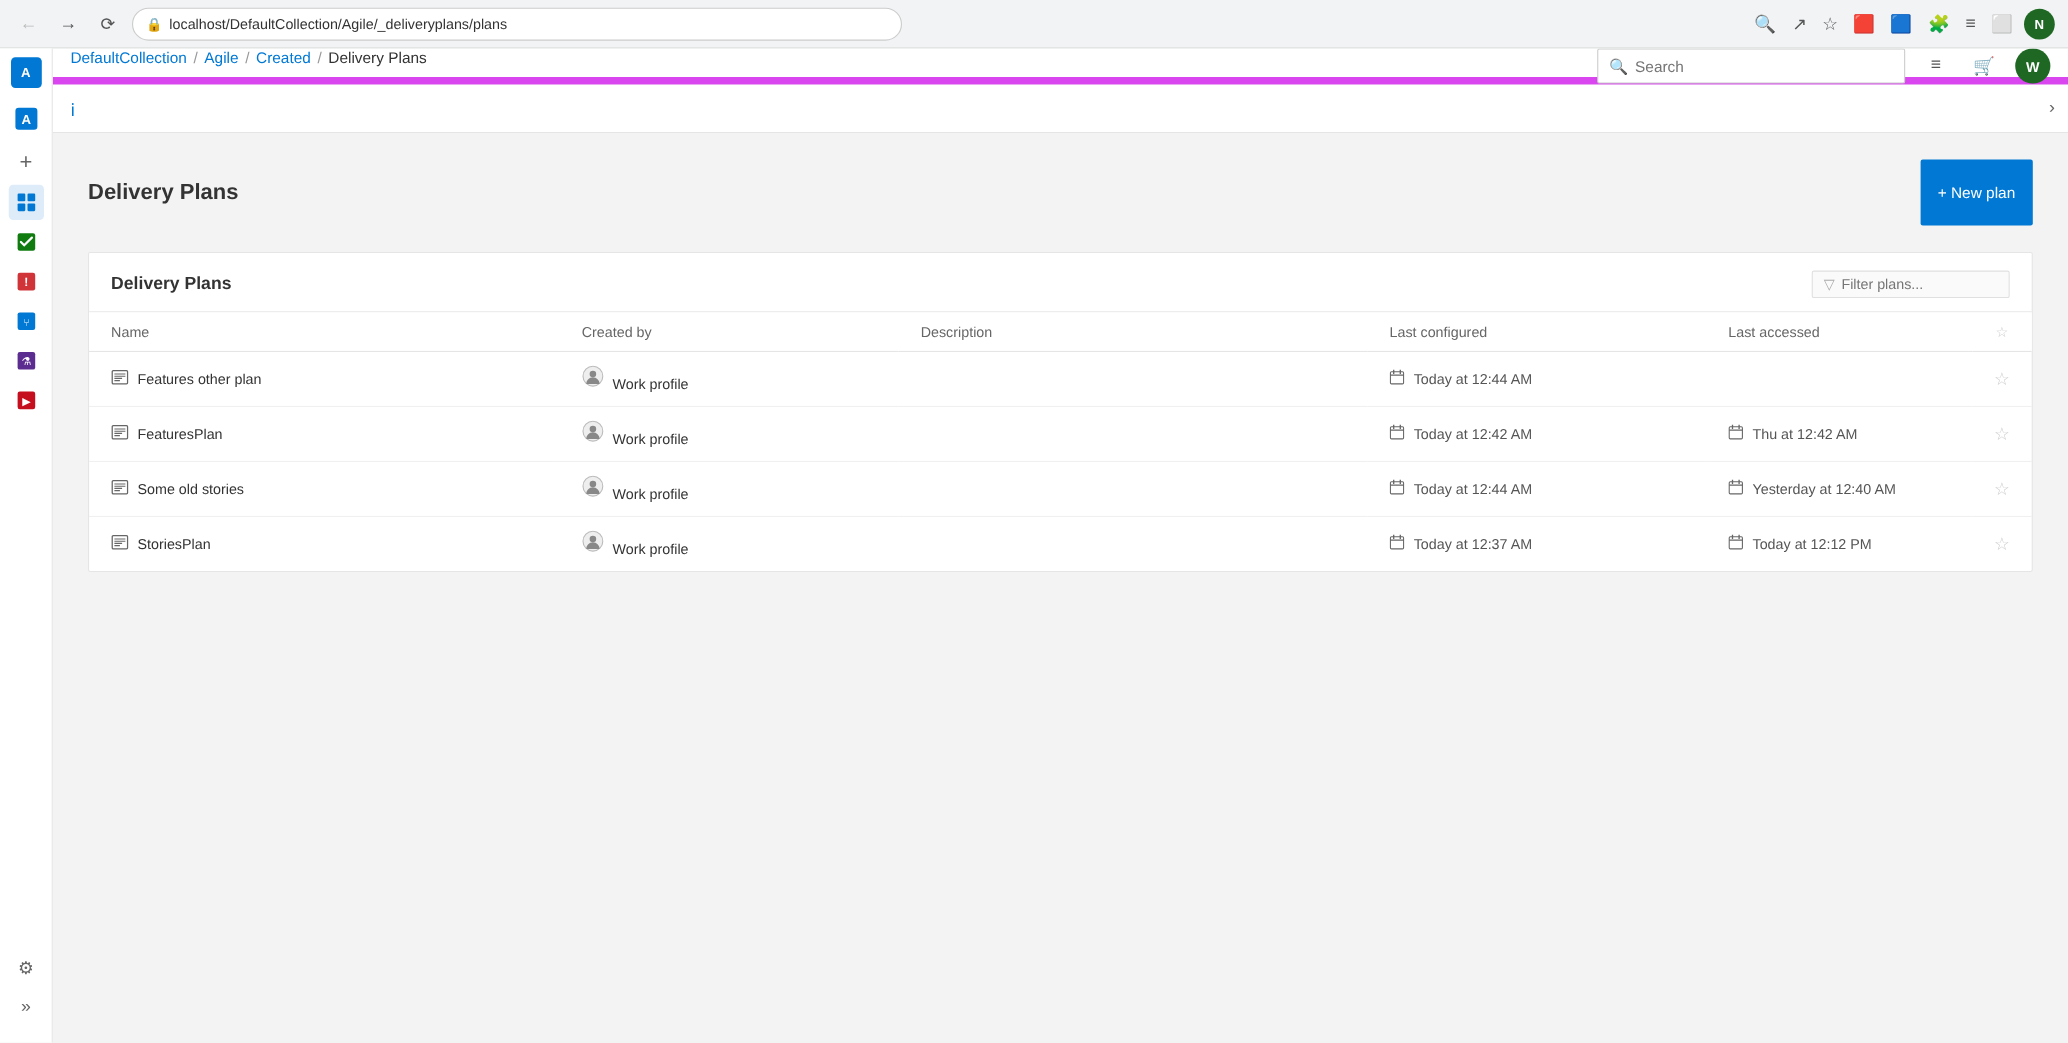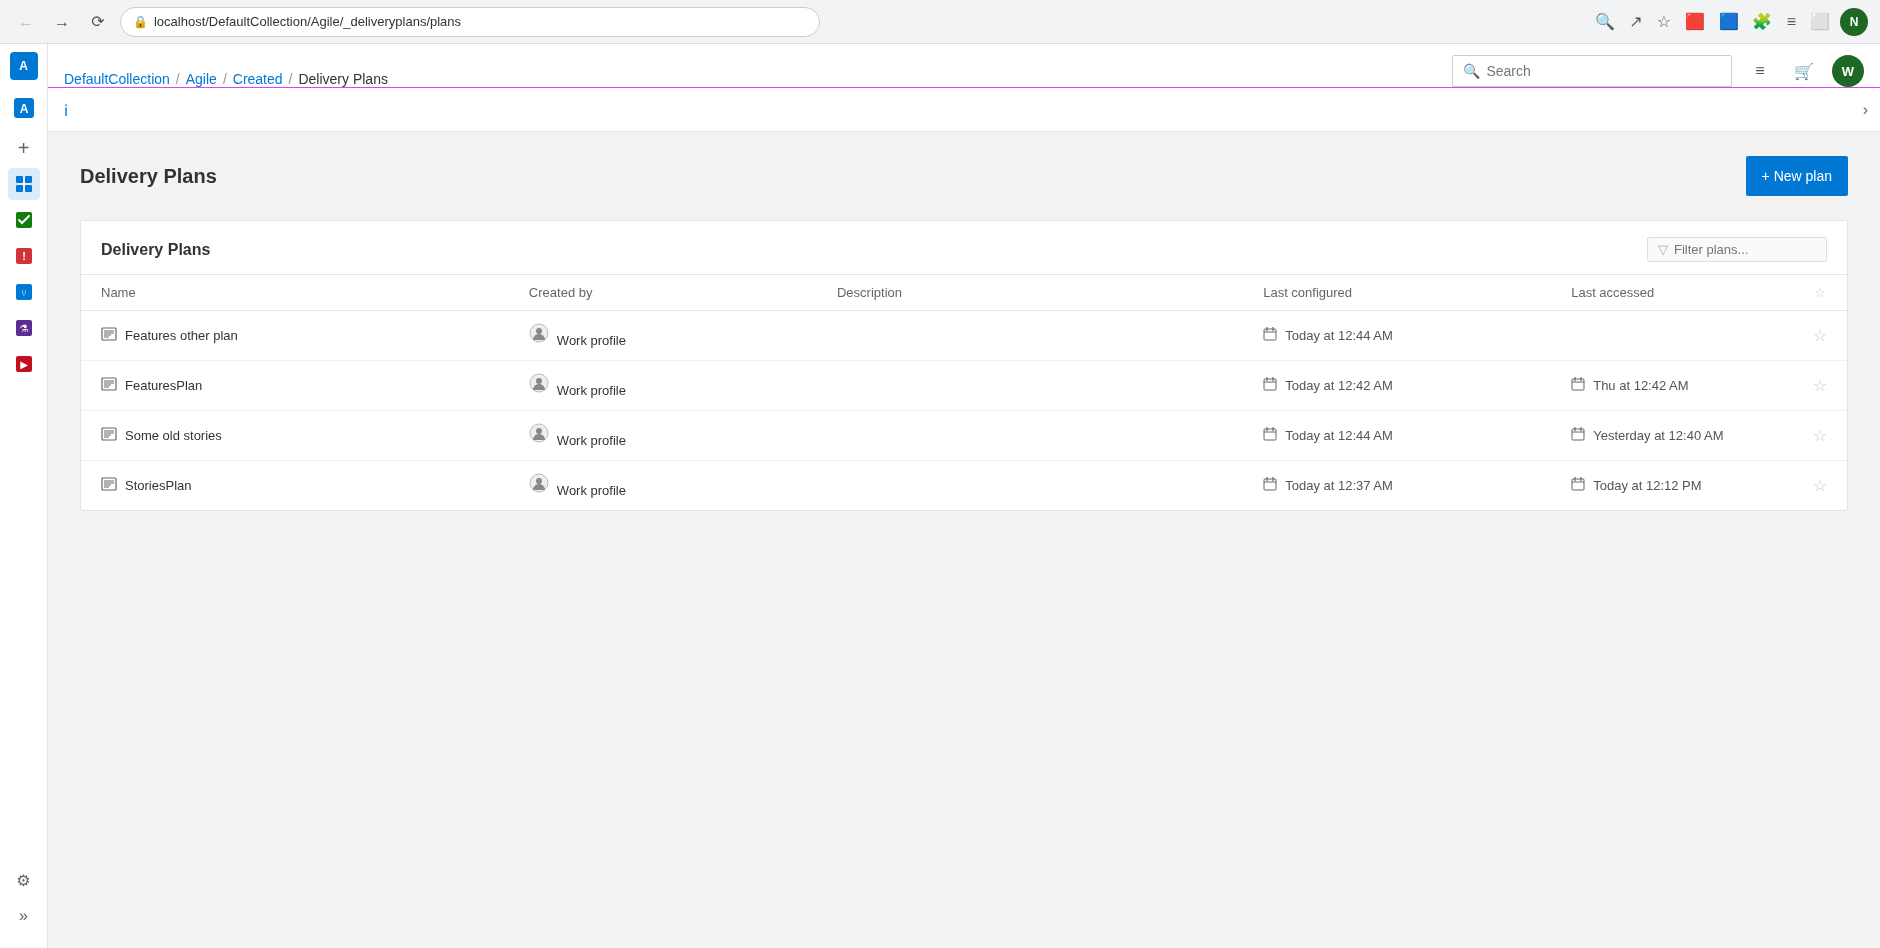--- a/index.html
+++ b/index.html
@@ -63,22 +63,22 @@
       width: 28px; height: 28px; border-radius: 4px;
       background: #0078d4; color: white; font-size: 12px; font-weight: bold;
       display: flex; align-items: center; justify-content: center; cursor: pointer;
     }
 
     
     .main-content { flex: 1; display: flex; flex-direction: column; overflow: hidden; }
 
     
     .topnav {
-      height: 44px; background: white; border-bottom: 1px solid #d946ef;
-      display: flex; align-items: flex-end; padding: 0 16px; gap: 8px;
+      height: 33px; background: white; border-bottom: 7px solid #d946ef;
+      display: flex; align-items: flex-start; padding: 0 16px; gap: 8px;
     }
     .breadcrumb { display: flex; align-items: center; gap: 6px; font-size: 14px; color: #333; }
     .breadcrumb-sep { color: #999; }
     .breadcrumb-link { color: #0078d4; cursor: pointer; text-decoration: none; }
     .breadcrumb-current { color: #333; font-weight: 500; }
     .topnav-right { margin-left: auto; display: flex; align-items: center; gap: 12px; }
     .search-box {
       width: 280px; height: 32px; border: 1px solid #ccc; border-radius: 2px;
       background: white; display: flex; align-items: center; padding: 0 10px; gap: 6px;
     }
@@ -115,21 +115,21 @@
 
     
     .content-area { padding: 24px 32px; }
     .page-header {
       display: flex; align-items: center; justify-content: space-between;
       margin-bottom: 24px;
     }
     .page-title { font-size: 20px; font-weight: 600; color: #333; }
     .new-plan-btn {
       background: #0078d4; color: white; border: none; border-radius: 2px;
-      padding: 12px 16px; font-size: 14px; cursor: pointer; display: flex; align-items: center; gap: 6px;
+      padding: 22px 16px; font-size: 14px; cursor: pointer; display: flex; align-items: center; gap: 6px;
       font-family: 'Segoe UI', sans-serif;
     }
 
     
     .plans-card {
       background: white; border: 1px solid #e5e5e5; border-radius: 2px;
     }
     .plans-card-header {
       padding: 16px 20px 12px 20px;
       display: flex; align-items: center; justify-content: space-between;

